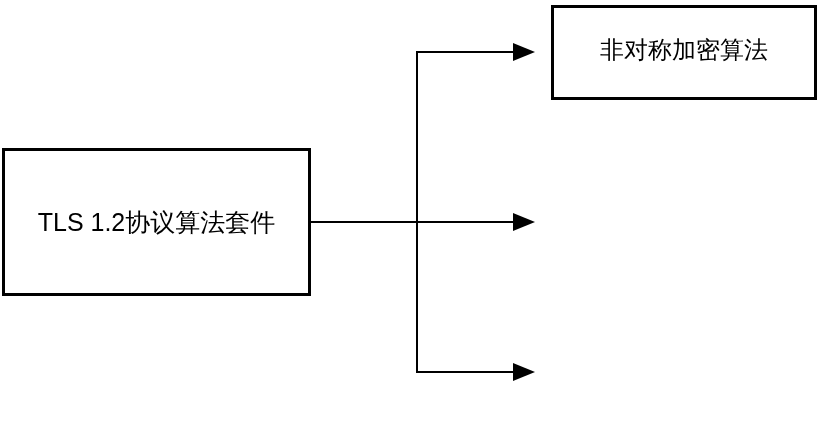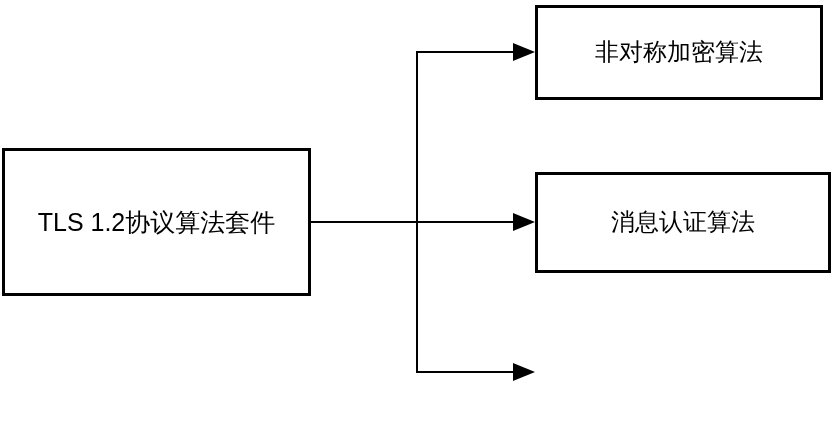--- a/index.html
+++ b/index.html
@@ -36,24 +36,25 @@
     box-sizing: border-box;
   }
   .node-root {
     left: 2px;
     top: 148px;
     width: 309px;
     height: 148px;
     font-size: 25px;
   }
   .node-child-0 {
-    left: 535px;
+    left: 551px;
     top: 5px;
-    width: 288px;
+    width: 266px;
     height: 95px;
+    font-family: Liberation Mono, monospace;
   }
   .node-child-1 {
     left: 535px;
     top: 172px;
     width: 296px;
     height: 101px;
   }
   .node-child-2 {
     left: 535px;
     top: 323px;
@@ -82,18 +83,15 @@
   </svg>
 
   <div class="node node-root">
     <span>TLS 1.2协议算法套件</span>
   </div>
 
   <div class="node node-child-0">
     <span>非对称加密算法</span>
   </div>
 
-  <div class="node node-child-1">
-    <span>消息认证算法</span>
-  </div>
 
 
 </div>
 
 </body></html>

